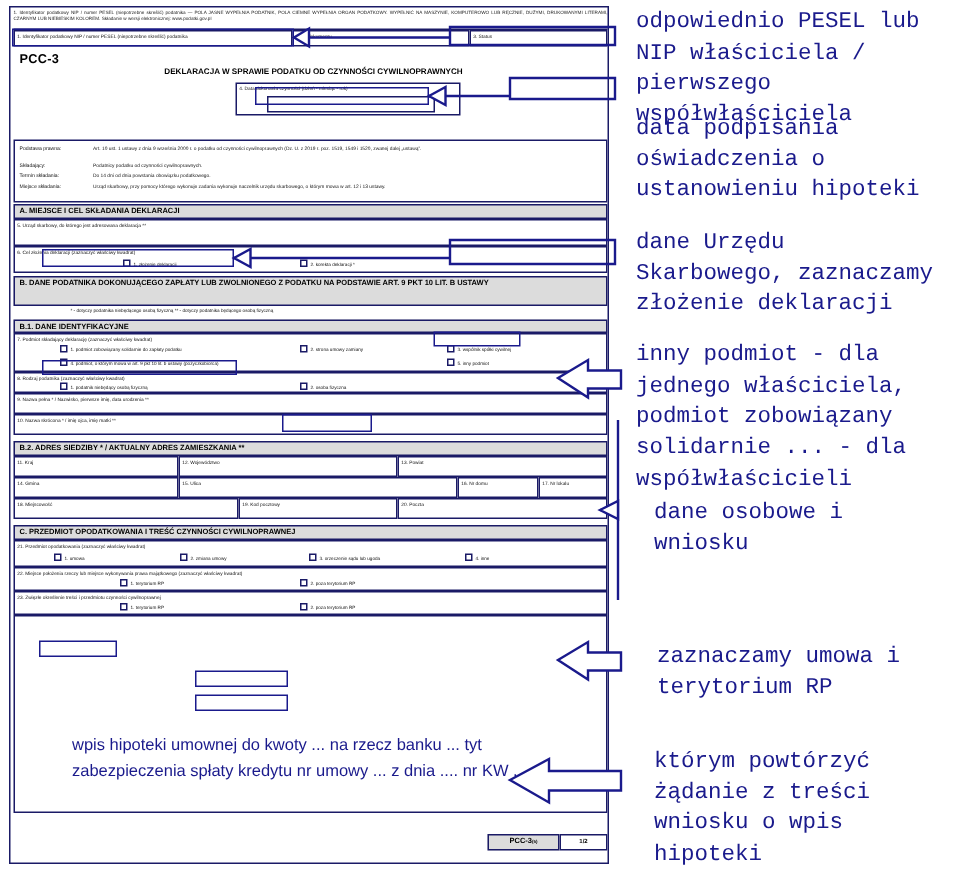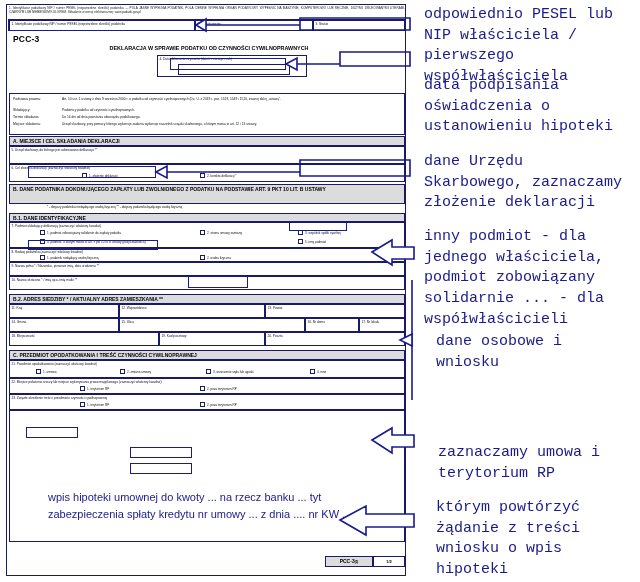--- a/index.html
+++ b/index.html
@@ -250,14 +250,14 @@
 
     <path d="M340 520 L366 506 L366 514 L414 514 L414 527 L366 527 L366 535 Z" fill="#ffffff"></path>
   </g>
 </svg>
 
 <div class="note" style="left:424px;top:5px;width:206px;">odpowiednio PESEL lub NIP właściciela / pierwszego współwłaściciela</div>
 <div class="note" style="left:424px;top:76px;width:206px;">data podpisania oświadczenia o ustanowieniu hipoteki</div>
 <div class="note" style="left:424px;top:152px;width:206px;">dane Urzędu Skarbowego, zaznaczamy złożenie deklaracji</div>
 <div class="note" style="left:424px;top:227px;width:212px;">inny podmiot - dla jednego właściciela, podmiot zobowiązany solidarnie ... - dla współwłaścicieli</div>
 <div class="note" style="left:436px;top:332px;width:180px;">dane osobowe i wniosku</div>
-<div class="note" style="left:438px;top:428px;width:190px;margin-top:15px;">zaznaczamy umowa i terytorium RP</div>
+<div class="note" style="left:438px;top:428px;width:190px;">zaznaczamy umowa i terytorium RP</div>
 <div class="note" style="left:436px;top:498px;width:198px;">którym powtórzyć żądanie z treści wniosku o wpis hipoteki</div>
 
 </body></html>

